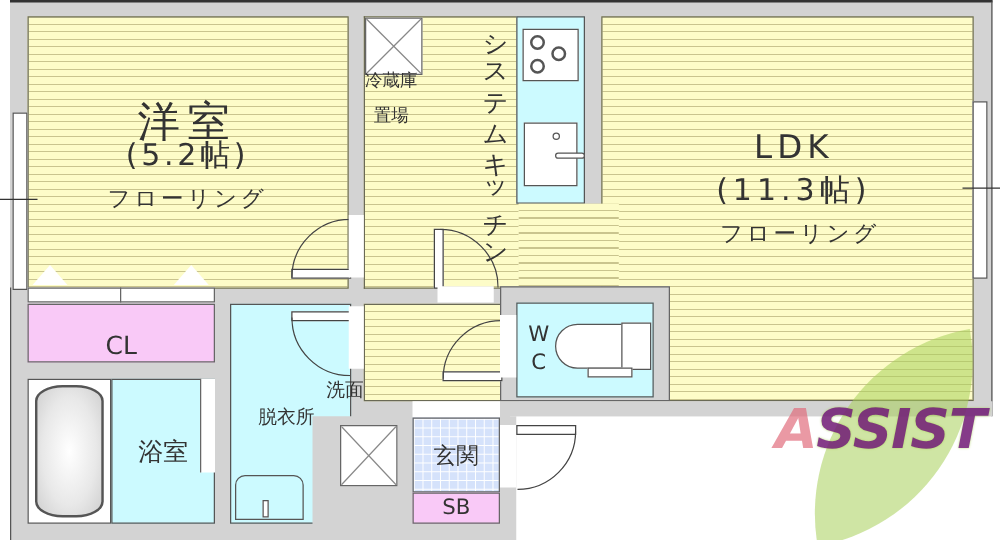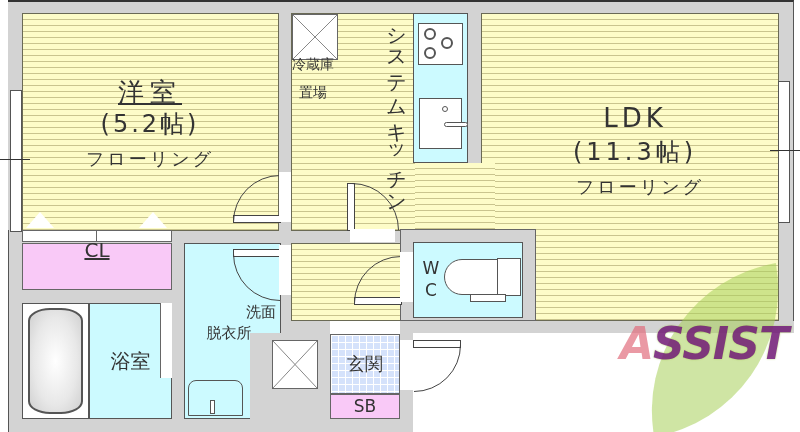--- a/index.html
+++ b/index.html
@@ -20,43 +20,43 @@
   .vtext{writing-mode:vertical-rl;font-size:20px;letter-spacing:1px;}
 </style>
 </head>
 <body>
 
 <div class="abs wall" style="left:8px;top:0;width:786px;height:335px;border-top:2px solid #333;border-right:1px solid #555;"></div>
 <div class="abs wall" style="left:8px;top:230px;width:400px;height:202px;border-left:1px solid #555;"></div>
 <div class="abs" style="left:408px;top:333px;width:392px;height:99px;background:#fff;"></div>
 
 <div class="abs floor" style="left:22px;top:13px;width:257px;height:218px;"></div>
-<div class="label" style="left:90px;top:75px;width:120px;font-size:26px;letter-spacing:6px;text-decoration:underline;">洋室</div>
+<div class="label" style="left:90px;top:75px;width:120px;font-size:34px;letter-spacing:6px;">洋室</div>
 <div class="label" style="left:70px;top:108px;width:160px;font-size:24px;letter-spacing:3px;">(5.2帖)</div>
 <div class="label" style="left:60px;top:147px;width:180px;font-size:18px;letter-spacing:3px;">フローリング</div>
 
 <div class="window" style="left:10px;top:90px;width:10px;height:140px;"></div>
 <div class="abs" style="left:0;top:159px;width:30px;height:1px;background:#333;"></div>
 
 <div class="abs" style="left:22px;top:230px;width:150px;height:12px;background:#fff;border:1px solid #666;"></div>
 <div class="abs" style="left:96px;top:230px;width:1px;height:12px;background:#666;"></div>
 <div class="abs" style="left:26px;top:212px;width:0;height:0;border-left:14px solid transparent;border-right:14px solid transparent;border-bottom:16px solid #fff;"></div>
 <div class="abs" style="left:139px;top:212px;width:0;height:0;border-left:14px solid transparent;border-right:14px solid transparent;border-bottom:16px solid #fff;"></div>
 
 <div class="abs pink" style="left:22px;top:243px;width:150px;height:47px;"></div>
-<div class="label" style="left:22px;top:238px;width:150px;font-size:20px;text-decoration:underline;">CL</div>
+<div class="label" style="left:22px;top:264px;width:150px;font-size:20px;">CL</div>
 
 <div class="abs" style="left:22px;top:303px;width:67px;height:116px;background:#fff;border:1px solid #555;"></div>
 <div class="abs" style="left:28px;top:308px;width:55px;height:106px;border:2px solid #555;border-radius:40% / 12%;background:radial-gradient(ellipse at center,#ffffff 0%,#e8e8e8 60%,#cfcfcf 100%);"></div>
 <div class="abs wet" style="left:89px;top:303px;width:83px;height:116px;"></div>
 <div class="label" style="left:89px;top:348px;width:83px;font-size:20px;">浴室</div>
 <div class="abs" style="left:160px;top:303px;width:12px;height:75px;background:#fff;border-left:1px solid #666;"></div>
 
 <div class="abs wet" style="left:184px;top:243px;width:97px;height:176px;"></div>
-<div class="label" style="left:184px;top:303px;width:90px;font-size:15px;padding-left:32px;">洗面</div>
+<div class="label" style="left:199px;top:303px;width:90px;font-size:15px;padding-left:32px;">洗面</div>
 <div class="label" style="left:184px;top:324px;width:90px;font-size:15px;">脱衣所</div>
 <div class="abs wall" style="left:250px;top:333px;width:70px;height:100px;"></div>
 <div class="xbox" style="left:272px;top:340px;width:44px;height:47px;">
   <svg viewBox="0 0 44 47" preserveAspectRatio="none">
       <line x1="0" y1="0" x2="44" y2="47" stroke="#888" stroke-width="1"></line>
       <line x1="44" y1="0" x2="0" y2="47" stroke="#888" stroke-width="1"></line>
     </svg>
 </div>
 <div class="abs" style="left:188px;top:380px;width:55px;height:36px;border:1px solid #555;background:#ccfaff;border-radius:8px 8px 0 0;"></div>
 <div class="abs" style="left:210px;top:400px;width:5px;height:14px;border:1px solid #555;background:#fff;"></div>

